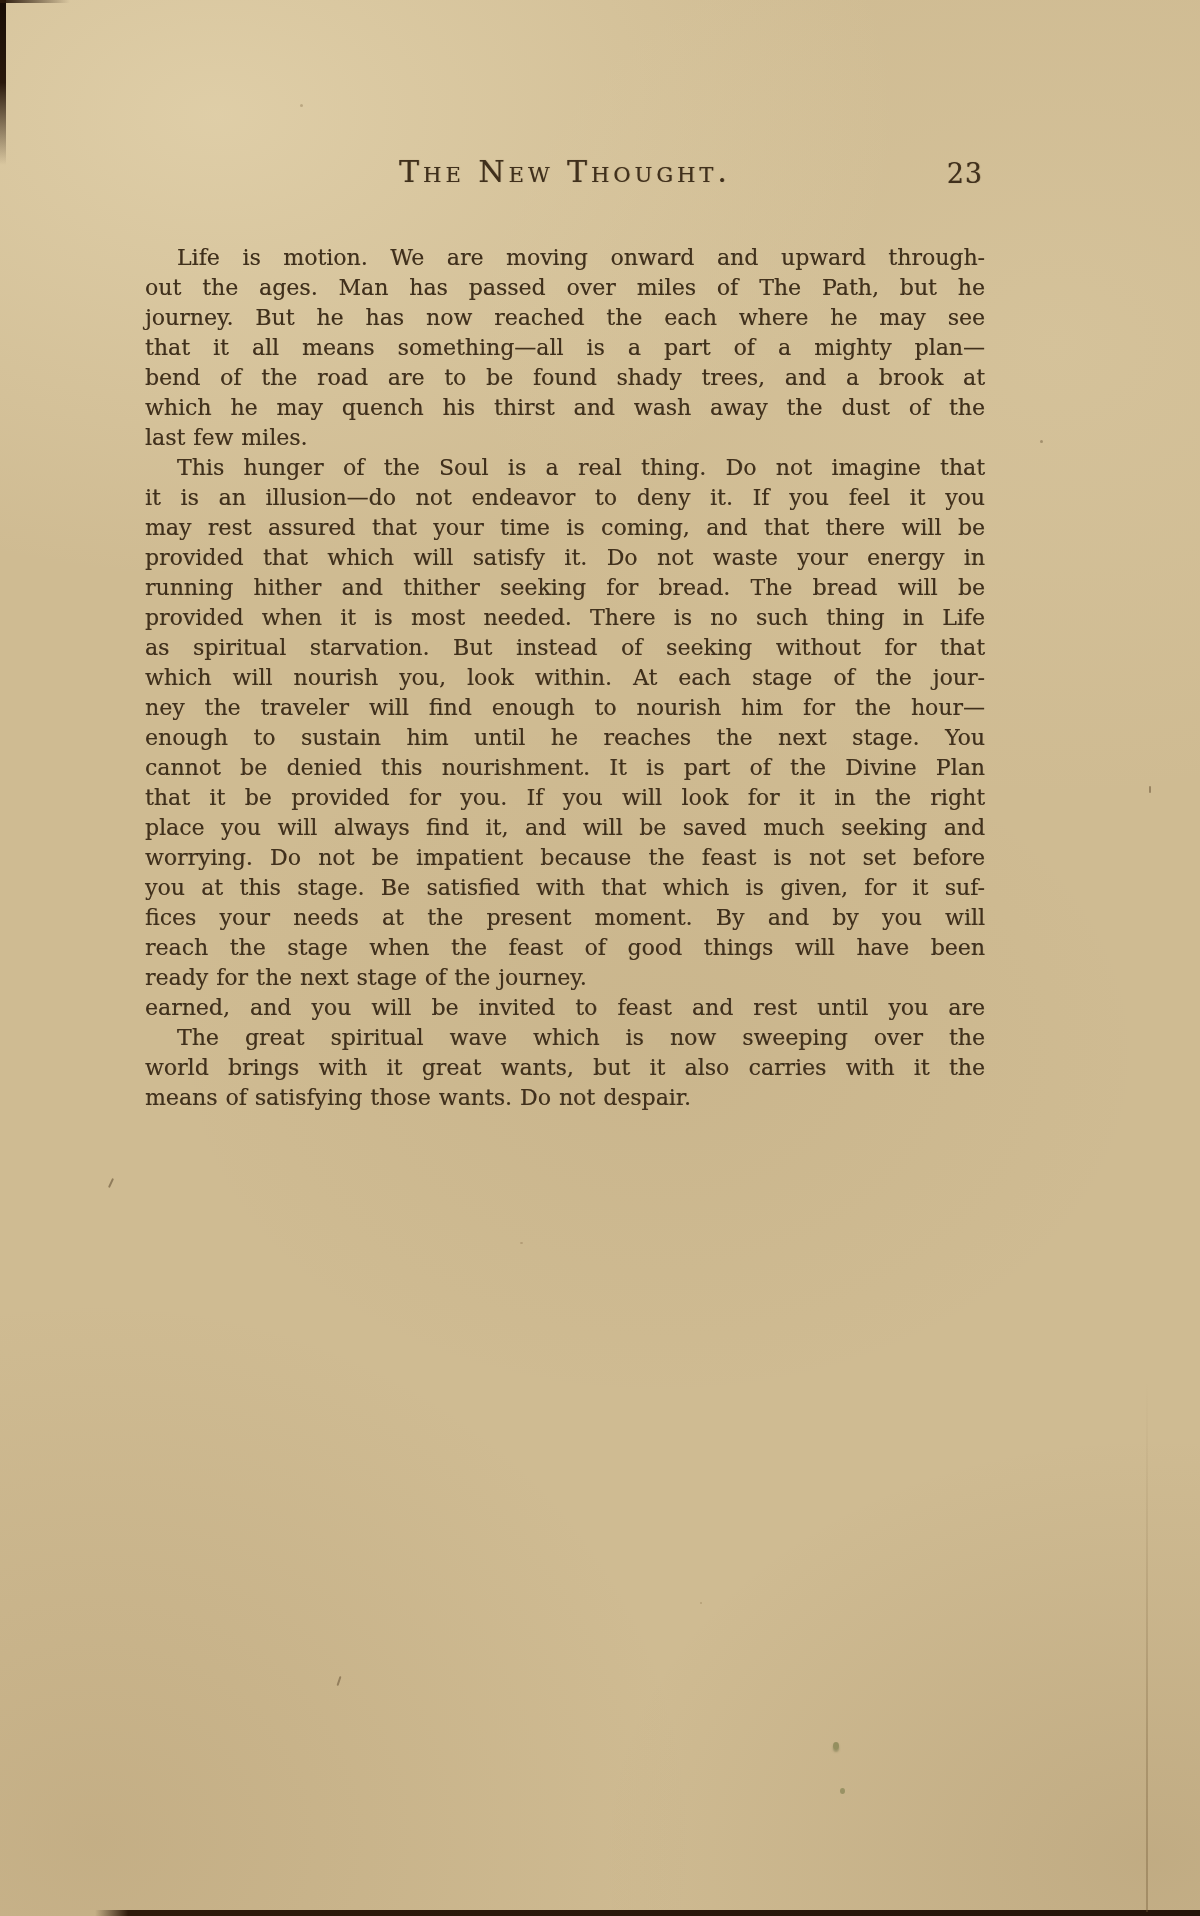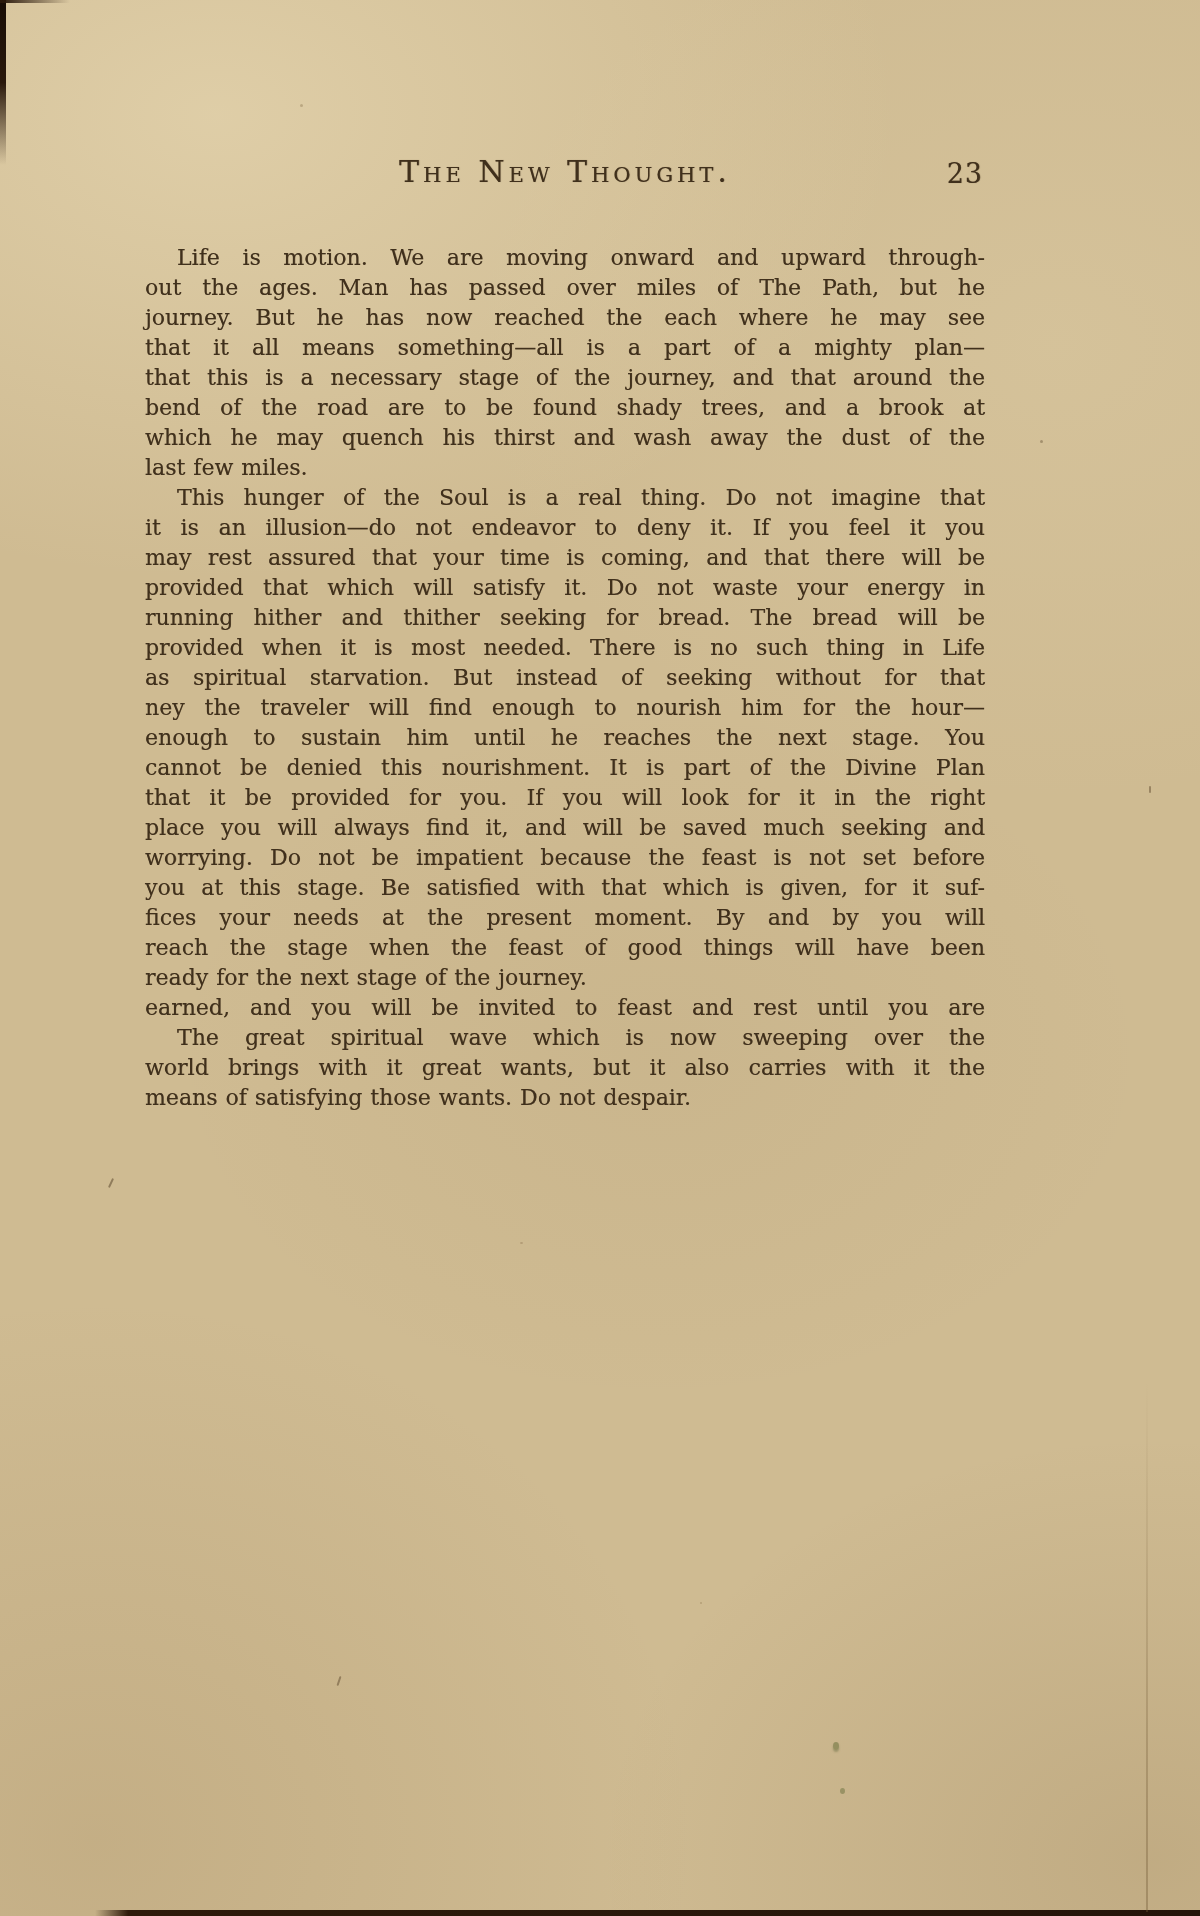--- a/index.html
+++ b/index.html
@@ -90,33 +90,33 @@
     <span class="running-title">The New Thought.</span>
     <span class="page-number">23</span>
   </div>
 
   <div class="body-text" id="bodyText">
       <div class="para">
         <div class="line first">Life is motion.  We are moving onward and upward through-</div>
         <div class="line">out the ages.  Man has passed over miles of The Path, but he</div>
         <div class="line">journey.  But he has now reached the each where he may see</div>
         <div class="line">that it all means something—all is a part of a mighty plan—</div>
-        <div class="line">that this is a necessary stage of the journey, and that around the</div>
         <div class="line">bend of the road are to be found shady trees, and a brook at</div>
         <div class="line">which he may quench his thirst and wash away the dust of the</div>
         <div class="line last">last few miles.</div>
       </div>
       <div class="para">
         <div class="line first">This hunger of the Soul is a real thing.  Do not imagine that</div>
         <div class="line">it is an illusion—do not endeavor to deny it.  If you feel it you</div>
         <div class="line">may rest assured that your time is coming, and that there will be</div>
         <div class="line">provided that which will satisfy it.  Do not waste your energy in</div>
         <div class="line">running hither and thither seeking for bread.  The bread will be</div>
         <div class="line">provided when it is most needed.  There is no such thing in Life</div>
         <div class="line">as spiritual starvation.  But instead of seeking without for that</div>
+        <div class="line">which will nourish you, look within.  At each stage of the jour-</div>
         <div class="line">ney the traveler will find enough to nourish him for the hour—</div>
         <div class="line">enough to sustain him until he reaches the next stage.  You</div>
         <div class="line">cannot be denied this nourishment.  It is part of the Divine Plan</div>
         <div class="line">that it be provided for you.  If you will look for it in the right</div>
         <div class="line">place you will always find it, and will be saved much seeking and</div>
         <div class="line">worrying.  Do not be impatient because the feast is not set before</div>
         <div class="line">you at this stage.  Be satisfied with that which is given, for it suf-</div>
         <div class="line">fices your needs at the present moment.  By and by you will</div>
         <div class="line">reach the stage when the feast of good things will have been</div>
         <div class="line last">ready for the next stage of the journey.</div>

